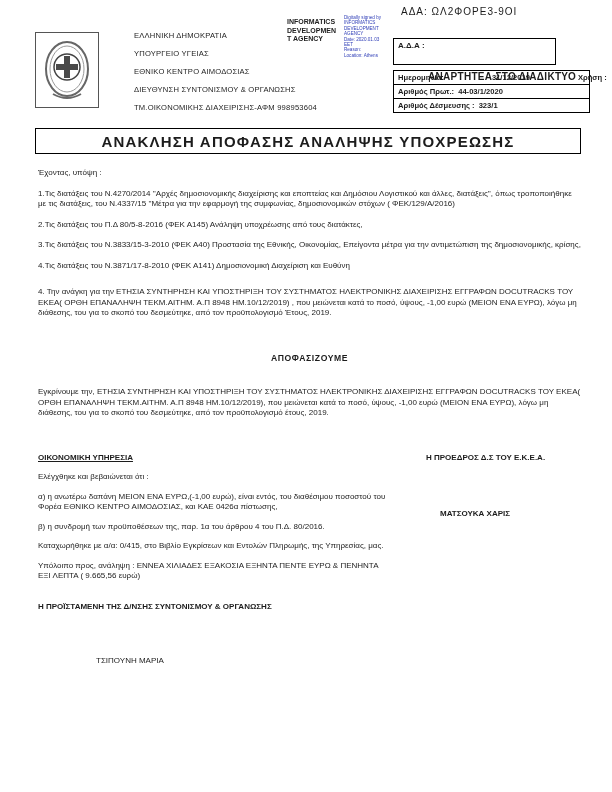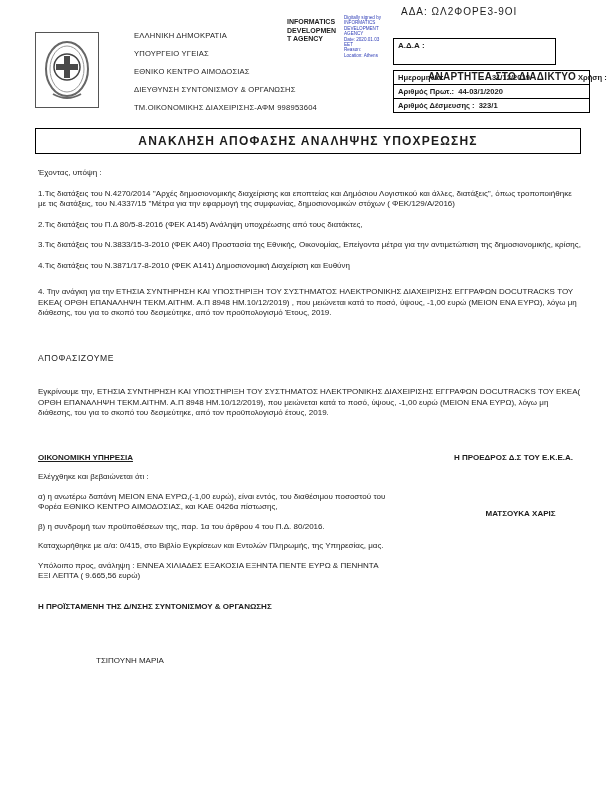--- a/index.html
+++ b/index.html
@@ -20,35 +20,35 @@
   .agency-block { position:absolute; top:18px; left:287px; font-size:7px; font-weight:bold; line-height:8.5px; color:#222; }
   .sig-block { position:absolute; top:15px; left:344px; width:54px; font-size:4.6px; line-height:5.4px; color:#3240b8; }
 
   .ada-box   { position:absolute; top:38px; left:393px; width:163px; height:27px; border:1px solid #000;
                font-size:8px; font-weight:bold; padding:2px 4px; }
   .field-box { position:absolute; left:393px; width:197px; height:15px; border:1px solid #000;
                font-size:7.6px; font-weight:bold; display:flex; gap:4px; align-items:center; padding:0 4px; white-space:nowrap; }
   .fb-1 { top:70px;gap:48px; } .fb-2 { top:84px; } .fb-3 { top:98px; }
 
   .title-box { position:absolute; top:128px; left:35px; width:546px; height:26px; border:1px solid #000;
-               text-align:center; font-weight:bold; font-size:12px; letter-spacing:1.2px; line-height:25px; }
+               text-align:center; font-weight:bold; font-size:15px; letter-spacing:1.2px; line-height:25px; }
 
   .body { position:absolute; top:168px; left:38px; width:543px; font-size:8px; line-height:10.5px; }
   .having { margin-bottom:10px; }
   .item   { margin-bottom:10px; }
   .need   { margin-top:16px; }
-  .decide { text-align:left; font-weight:normal; font-size:8.6px; letter-spacing:0.6px; margin:34px 0 24px; }
+  .decide { text-align:center; font-weight:bold; font-size:8.6px; letter-spacing:0.6px; margin:34px 0 24px; }
   .approve{ margin-bottom:34px; }
 
   .two-col { position:relative; }
   .left-col { width:352px; }
   .left-col p { margin-bottom:9px; }
   .col-head { font-weight:bold; }
   .u { text-decoration:underline; }
-  .right-col { position:absolute; left:388px; top:0; width:175px;text-align:center; }
+  .right-col { position:absolute; left:388px; top:0; width:175px; }
   .right-col .name { font-weight:bold; margin-top:46px; margin-left:14px; }
 
   .director { font-weight:bold; margin-top:20px; width:300px; }
   .director-name { margin-top:44px; margin-left:58px; }
 </style>
 </head>
 <body>
 
 <div class="page">
 

